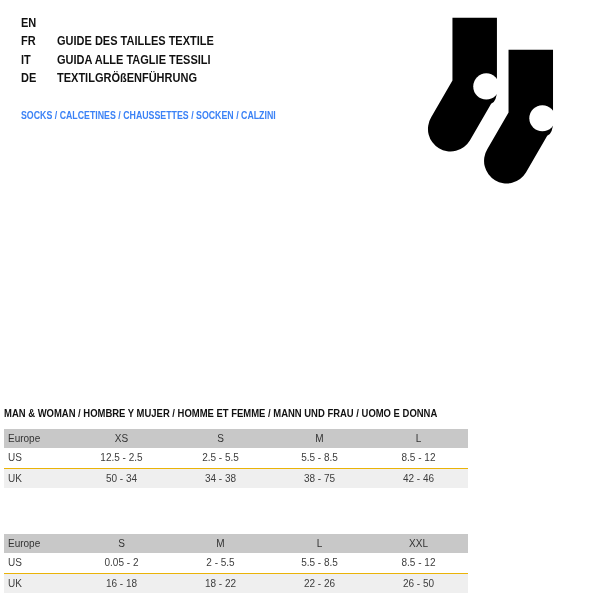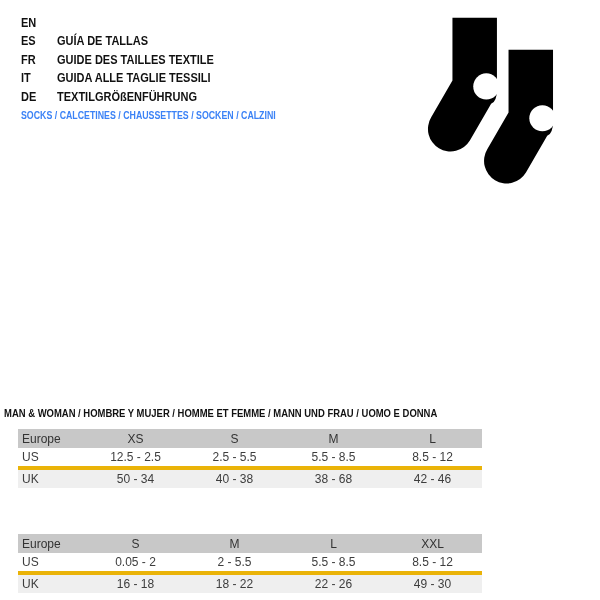--- a/index.html
+++ b/index.html
@@ -22,44 +22,40 @@
 
   
   .socks-icon { position: absolute; left: 427px; top: 10px; }
 
   
   .tbl-title { position: absolute; left: 4px; font-size: 11px; font-weight: bold; color: #111; line-height: 13px; }
   .tbl-title.t1 { top: 407px; }
   .tbl-title.t2 { top: 517px; }
 
   
-  table.size-table { position: absolute; left: 18px; width: 464px; border-collapse: collapse; table-layout: fixed; font-size: 12px; }
+  table.size-table { position: absolute; left: 4px; width: 464px; border-collapse: collapse; table-layout: fixed; font-size: 10px; }
   table.size-table.t1 { top: 429px; }
   table.size-table.t2 { top: 534px; }
   table.size-table thead tr { background: #c8c8c8; height: 19px; }
   table.size-table th { font-weight: normal; color: #333333; vertical-align: middle; }
   table.size-table td { color: #3d3d3d; vertical-align: middle; }
   table.size-table th:first-child, table.size-table td:first-child { text-align: left; padding-left: 4px; }
   table.size-table th:not(:first-child), table.size-table td:not(:first-child) { text-align: center; }
   table.size-table tbody tr { height: 20px; }
-  table.size-table tbody tr.row-us { background: #ffffff; border-bottom: 4px solid #eab308; }
+  table.size-table tbody tr.row-us { background: #ffffff; border-bottom: 1px solid #eab308; }
   table.size-table tbody tr.row-uk { background: #efefef; }
 </style>
 </head>
 <body>
 
 <div class="canvas">
 
   <div class="lang-list">
     <div class="lang-row">
       <span class="lang-code"><span class="cond">EN</span></span>
-    </div>
-    <div class="lang-row">
-      <span class="lang-code"><span class="cond">ES</span></span>
-      <span class="lang-label"><span class="cond">GUÍA DE TALLAS</span></span>
     </div>
     <div class="lang-row">
       <span class="lang-code"><span class="cond">FR</span></span>
       <span class="lang-label"><span class="cond">GUIDE DES TAILLES TEXTILE</span></span>
     </div>
     <div class="lang-row">
       <span class="lang-code"><span class="cond">IT</span></span>
       <span class="lang-label"><span class="cond">GUIDA ALLE TAGLIE TESSILI</span></span>
     </div>
     <div class="lang-row">
@@ -107,22 +103,22 @@
       <tr class="row-us">
         <td>US</td>
         <td>12.5 - 2.5</td>
         <td>2.5 - 5.5</td>
         <td>5.5 - 8.5</td>
         <td>8.5 - 12</td>
       </tr>
       <tr class="row-uk">
         <td>UK</td>
         <td>50 - 34</td>
-        <td>40 - 38</td>
-        <td>38 - 68</td>
+        <td>34 - 38</td>
+        <td>38 - 75</td>
         <td>42 - 46</td>
       </tr>
     </tbody>
   </table>
 
   <table class="size-table t2">
     <colgroup>
         <col style="width:68px">
         <col style="width:99px">
         <col style="width:99px">
@@ -144,18 +140,18 @@
         <td>0.05 - 2</td>
         <td>2 - 5.5</td>
         <td>5.5 - 8.5</td>
         <td>8.5 - 12</td>
       </tr>
       <tr class="row-uk">
         <td>UK</td>
         <td>16 - 18</td>
         <td>18 - 22</td>
         <td>22 - 26</td>
-        <td>49 - 30</td>
+        <td>26 - 50</td>
       </tr>
     </tbody>
   </table>
 
 </div>
 
 </body></html>

